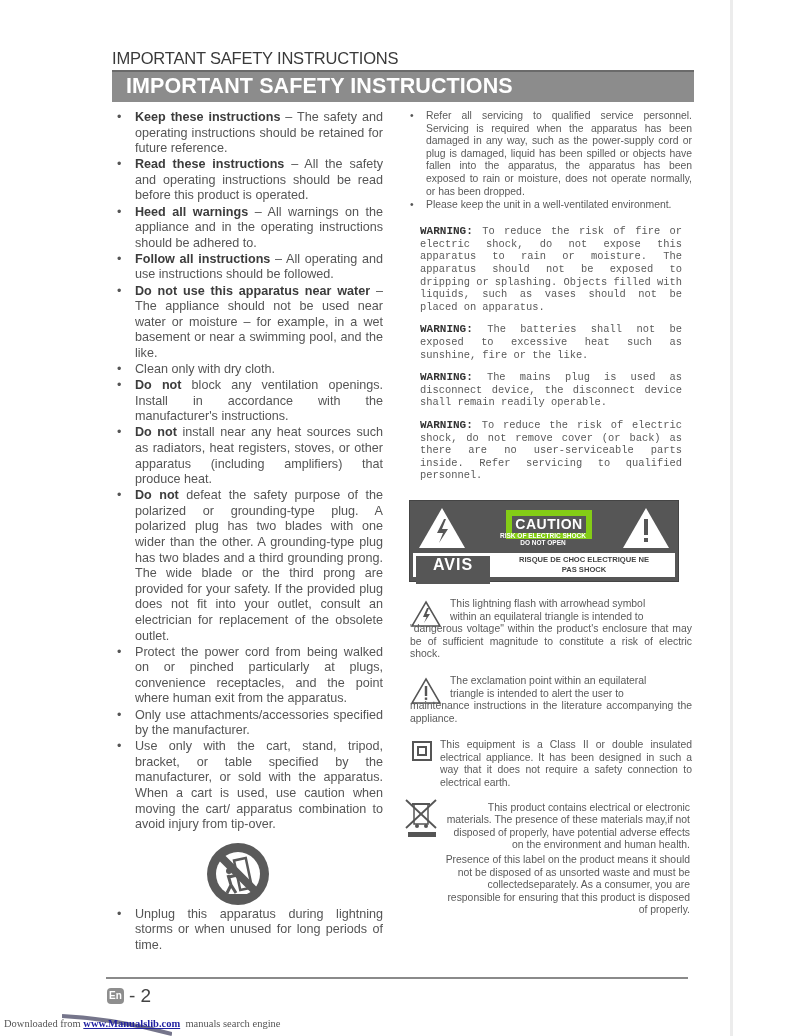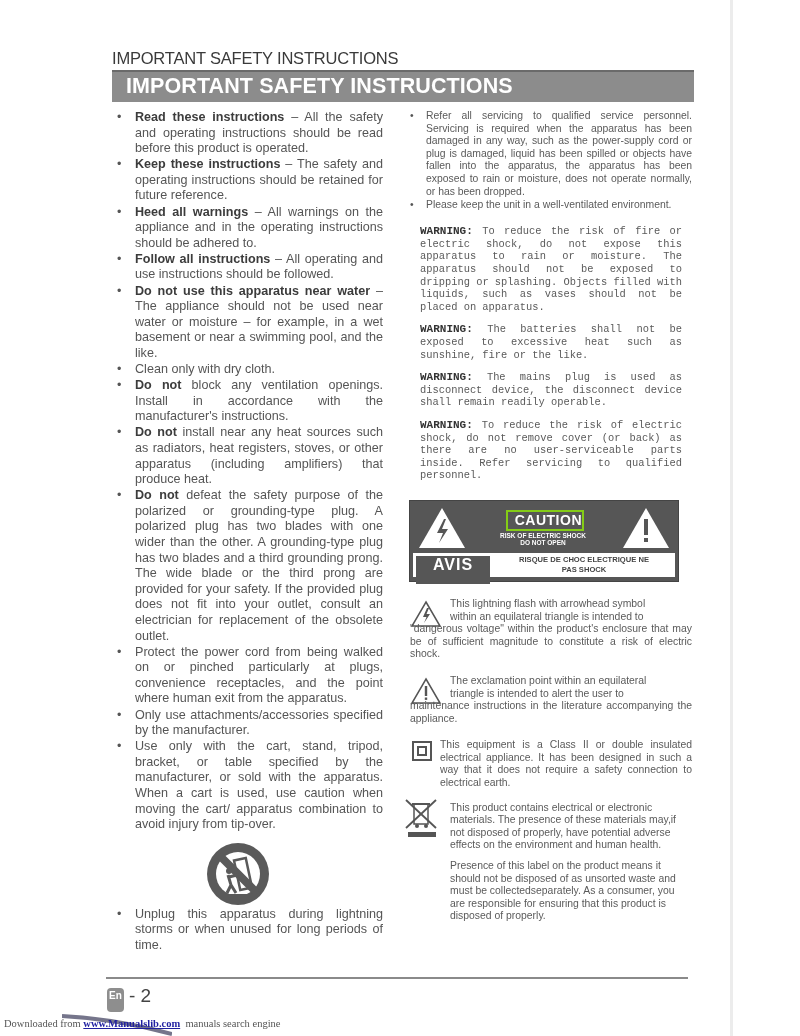--- a/index.html
+++ b/index.html
@@ -31,66 +31,66 @@
   .warnings { margin-top:14px; }
   .warnings p { margin:10px;font-family:Liberation Mono, monospace; }
   .warnings b { color:#333; font-size:11px; }
   .caution-box {
     position:relative; margin:18px 0 0 -1px; width:268px; height:80px; background:#565656; border:1px solid #444;
   }
   .cb-tri { position:absolute; top:6px; width:48px; height:42px; }
   .cb-tri.l { left:8px; }
   .cb-tri.r { left:212px; }
   .cb-caution {
-    position:absolute; left:96px; top:9px; width:74px; height:17px; border:2px solid #84cc16; background:#565656;
-    color:#fff; font-weight:bold; font-size:14px; text-align:right; line-height:17px; letter-spacing:0.5px;
+    position:absolute; left:96px; top:9px; width:74px; height:17px; border:6px solid #84cc16; background:#565656;
+    color:#fff; font-weight:bold; font-size:14px; text-align:center; line-height:17px; letter-spacing:0.5px;
   }
   .cb-sub { position:absolute; left:70px; top:31px; width:126px; text-align:center; color:#fff; font-size:6.5px; line-height:7px; font-weight:bold; }
   .cb-bottom {
     position:absolute; left:3px; top:52px; width:262px; height:24px; background:#fff;
   }
   .cb-avis {
     position:absolute; left:3px; top:3px; width:74px; height:28px; background:#565656; color:#fff;
     font-weight:bold; font-size:16px; line-height:18px; text-align:center; letter-spacing:1px;
   }
   .cb-fr { position:absolute; left:82px; top:2px; width:178px; text-align:center; color:#444; font-weight:bold; font-size:7.6px; line-height:10px; }
   .sym-para { position:relative; margin-top:14px; }
   .sym-para .ico { position:absolute; left:0; top:2px; }
   .sym-para .indent { display:block; padding-left:40px; }
   .class2 { position:relative; margin-top:14px; padding-left:30px; }
   .class2 .ico { position:absolute; left:2px; top:2px; width:20px; height:20px; border:2px solid #555; box-sizing:border-box; }
   .class2 .ico::after { content:""; position:absolute; left:3px; top:3px; width:10px; height:10px; border:2px solid #555; box-sizing:border-box; }
   .weee { position:relative; margin-top:12px; padding-left:32px; text-align:left; }
   .weee .ico { position:absolute; left:-6px; top:-4px; width:36px; height:42px; }
-  .weee p { margin:8px; }
+  .weee p { margin:2px;text-align:right; }
   .footer-rule { position:absolute; left:106px; top:977px; width:582px; height:2px; background:#8a8a8a; }
   .lang-badge {
-    position:absolute; left:107px; top:988px; width:17px; height:24px; background:#8e8e8e; border-radius:4px;
+    position:absolute; left:107px; top:988px; width:17px; height:16px; background:#8e8e8e; border-radius:4px;
     color:#fff; font-size:10px; font-weight:bold; text-align:center; line-height:16px;
   }
   .page-num { position:absolute; left:129px; top:985px; font-size:19px; color:#444; }
   .download-note { position:absolute; left:4px; top:1018px; font-family:"Liberation Serif", serif; font-size:10.5px; color:#555; white-space:nowrap; }
   .download-note a { color:#1f1fa0; text-decoration:underline; font-weight:bold; }
   .curl { position:absolute; left:62px; top:1012px; width:110px; height:24px; }
 </style>
 </head>
 <body>
 
 <div class="page-edge"></div>
 
 <div class="running-head">IMPORTANT SAFETY INSTRUCTIONS</div>
 
 <div class="title-bar">
   <span>IMPORTANT SAFETY INSTRUCTIONS</span>
 </div>
 
 <div class="col col-left">
   <ul class="bullets">
+    <li><b class="lead">Keep these instructions</b><span> – The safety and operating instructions should be retained for future reference.</span></li>
     <li><b class="lead">Read these instructions</b><span> – All the safety and operating instructions should be read before this product is operated.</span></li>
-    <li><b class="lead">Keep these instructions</b><span> – The safety and operating instructions should be retained for future reference.</span></li>
     <li><b class="lead">Heed all warnings</b><span> – All warnings on the appliance and in the operating instructions should be adhered to.</span></li>
     <li><b class="lead">Follow all instructions</b><span> – All operating and use instructions should be followed.</span></li>
     <li><b class="lead">Do not use this apparatus near water</b><span> – The appliance should not be used near water or moisture – for example, in a wet basement or near a swimming pool, and the like.</span></li>
     <li><span>Clean only with dry cloth.</span></li>
     <li><b class="lead">Do not</b><span> block any ventilation openings. Install in accordance with the manufacturer's instructions.</span></li>
     <li><b class="lead">Do not</b><span> install near any heat sources such as radiators, heat registers, stoves, or other apparatus (including amplifiers) that produce heat.</span></li>
     <li><b class="lead">Do not</b><span> defeat the safety purpose of the polarized or grounding-type plug. A polarized plug has two blades with one wider than the other. A grounding-type plug has two blades and a third grounding prong. The wide blade or the third prong are provided for your safety. If the provided plug does not fit into your outlet, consult an electrician for replacement of the obsolete outlet.</span></li>
     <li><span>Protect the power cord from being walked on or pinched particularly at plugs, convenience receptacles, and the point where human exit from the apparatus.</span></li>
     <li><span>Only use attachments/accessories specified by the manufacturer.</span></li>
     <li><span>Use only with the cart, stand, tripod, bracket, or table specified by the manufacturer, or sold with the apparatus. When a cart is used, use caution when moving the cart/ apparatus combination to avoid injury from tip-over.</span></li>

